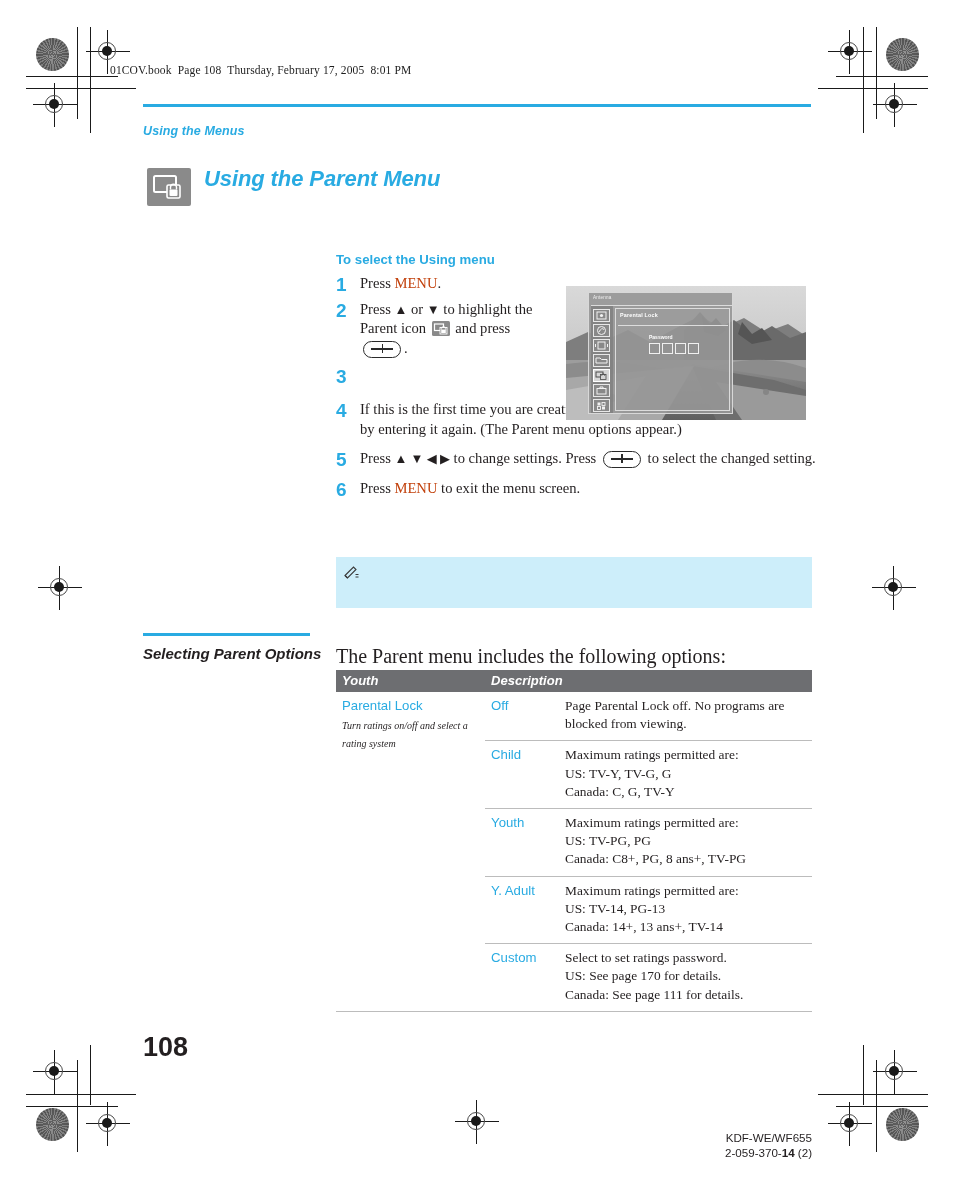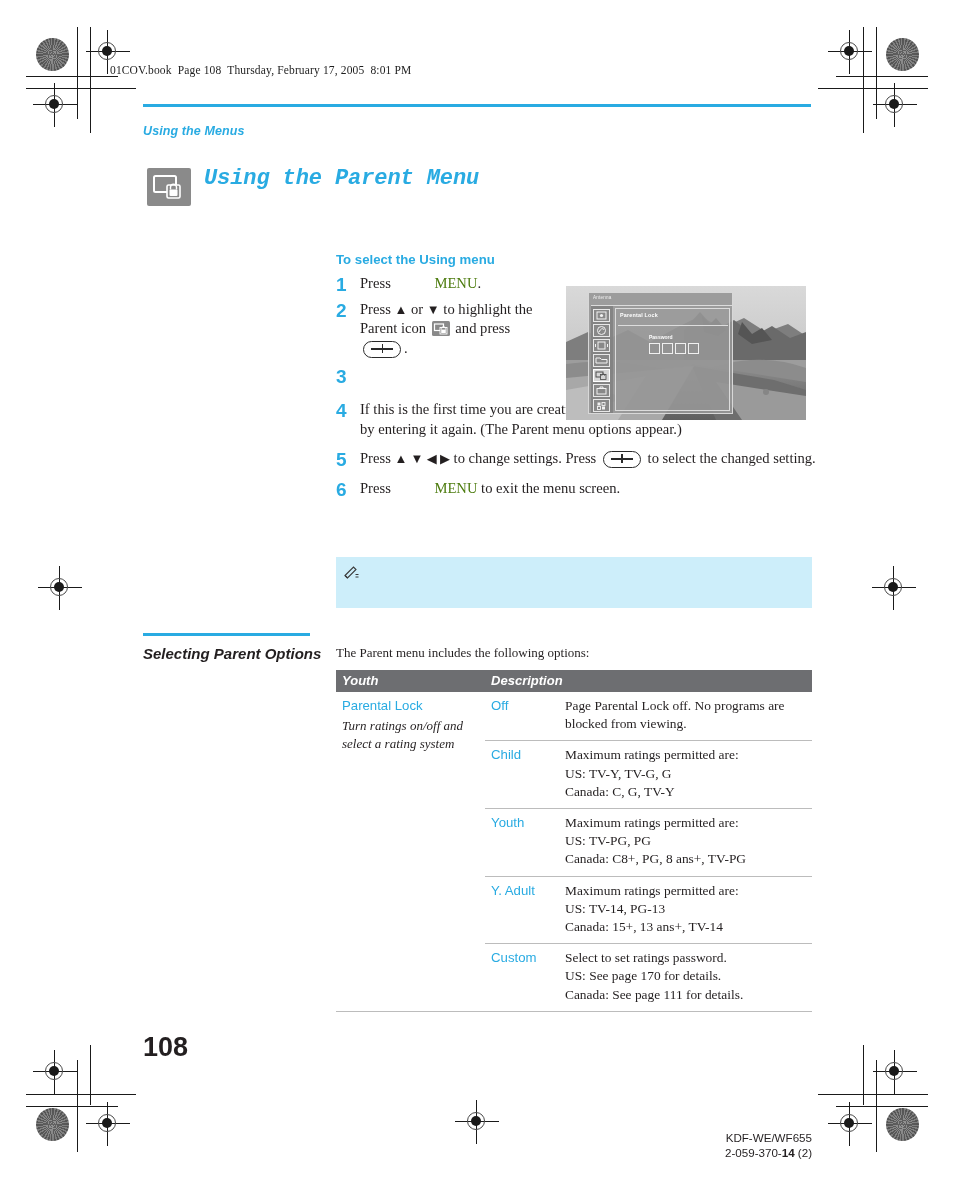--- a/index.html
+++ b/index.html
@@ -114,21 +114,21 @@
     left: 147px; top: 168px;
     width: 44px; height: 38px;
     background: #8a8a8a;
     border-radius: 2px;
   }
   .chapter-icon svg { display: block; }
 
   .chapter-title {
     position: absolute;
     left: 204px; top: 166px;
-    font-family: Liberation Mono, monospace;
+    font-family: Liberation Sans, sans-serif;
     font-weight: bold;
     font-style: italic;
     font-size: 22px;
     color: #29abe2;
     letter-spacing: -.1px;
   }
 
   .intro-para {
     position: absolute;
     left: 336px; top: 198px;
@@ -168,21 +168,21 @@
     line-height: 19px;
     padding-top: 1px;
   }
   .step-body {
     font-size: 14.6px;
     line-height: 19.4px;
     flex: 1;
   }
   .step.narrow .step-body { max-width: 212px; }
 
-  .kw { color: #4d7c0f; margin-left: 40px; }
+  .kw { color: #c2410c; }
 
   
   .inline-icon {
     display: inline-block;
     vertical-align: -3px;
     width: 18px; height: 15px;
     background: #8a8a8a;
     border-radius: 1.5px;
     margin: 0 2px;
   }
@@ -320,21 +320,21 @@
     font-family: "Liberation Sans", sans-serif;
     font-weight: bold; font-style: italic;
     font-size: 15px;
     line-height: 20px;
     color: #231f20;
   }
 
   .table-lead {
     position: absolute;
     left: 336px; top: 645px;
-    font-size: 13px;
+    font-size: 20px;
   }
 
   
   .opt-table {
     position: absolute;
     left: 336px; top: 670px;
     width: 476px;
     border-collapse: collapse;
   }
   .opt-table th {
@@ -358,21 +358,21 @@
   .col-opt { width: 148px; }
   .col-val { width: 64px; }
   .col-desc { width: 264px; }
   .opt-name {
     color: #29abe2;
     font-family: "Liberation Sans", sans-serif;
     font-size: 13.2px;
   }
   .opt-sub {
     font-style: italic;
-    font-size: 13px;
+    font-size: 10px;
     line-height: 18px;
     margin-top: 2px;
   }
   .val-name {
     color: #29abe2;
     font-family: "Liberation Sans", sans-serif;
     font-size: 13.2px;
   }
 
   
@@ -690,21 +690,21 @@
           <div>Maximum ratings permitted are:</div>
           <div>US: TV-PG, PG</div>
           <div>Canada: C8+, PG, 8 ans+, TV-PG</div>
         </td>
       </tr>
       <tr>
         <td class="col-val"><span class="val-name">Y. Adult</span></td>
         <td class="col-desc">
           <div>Maximum ratings permitted are:</div>
           <div>US: TV-14, PG-13</div>
-          <div>Canada: 15+, 13 ans+, TV-14</div>
+          <div>Canada: 14+, 13 ans+, TV-14</div>
         </td>
       </tr>
       <tr>
         <td class="col-val"><span class="val-name">Custom</span></td>
         <td class="col-desc">
           <div>Select to set ratings password.</div>
           <div>US: See page 170 for details.</div>
           <div>Canada: See page 111 for details.</div>
         </td>
       </tr>

